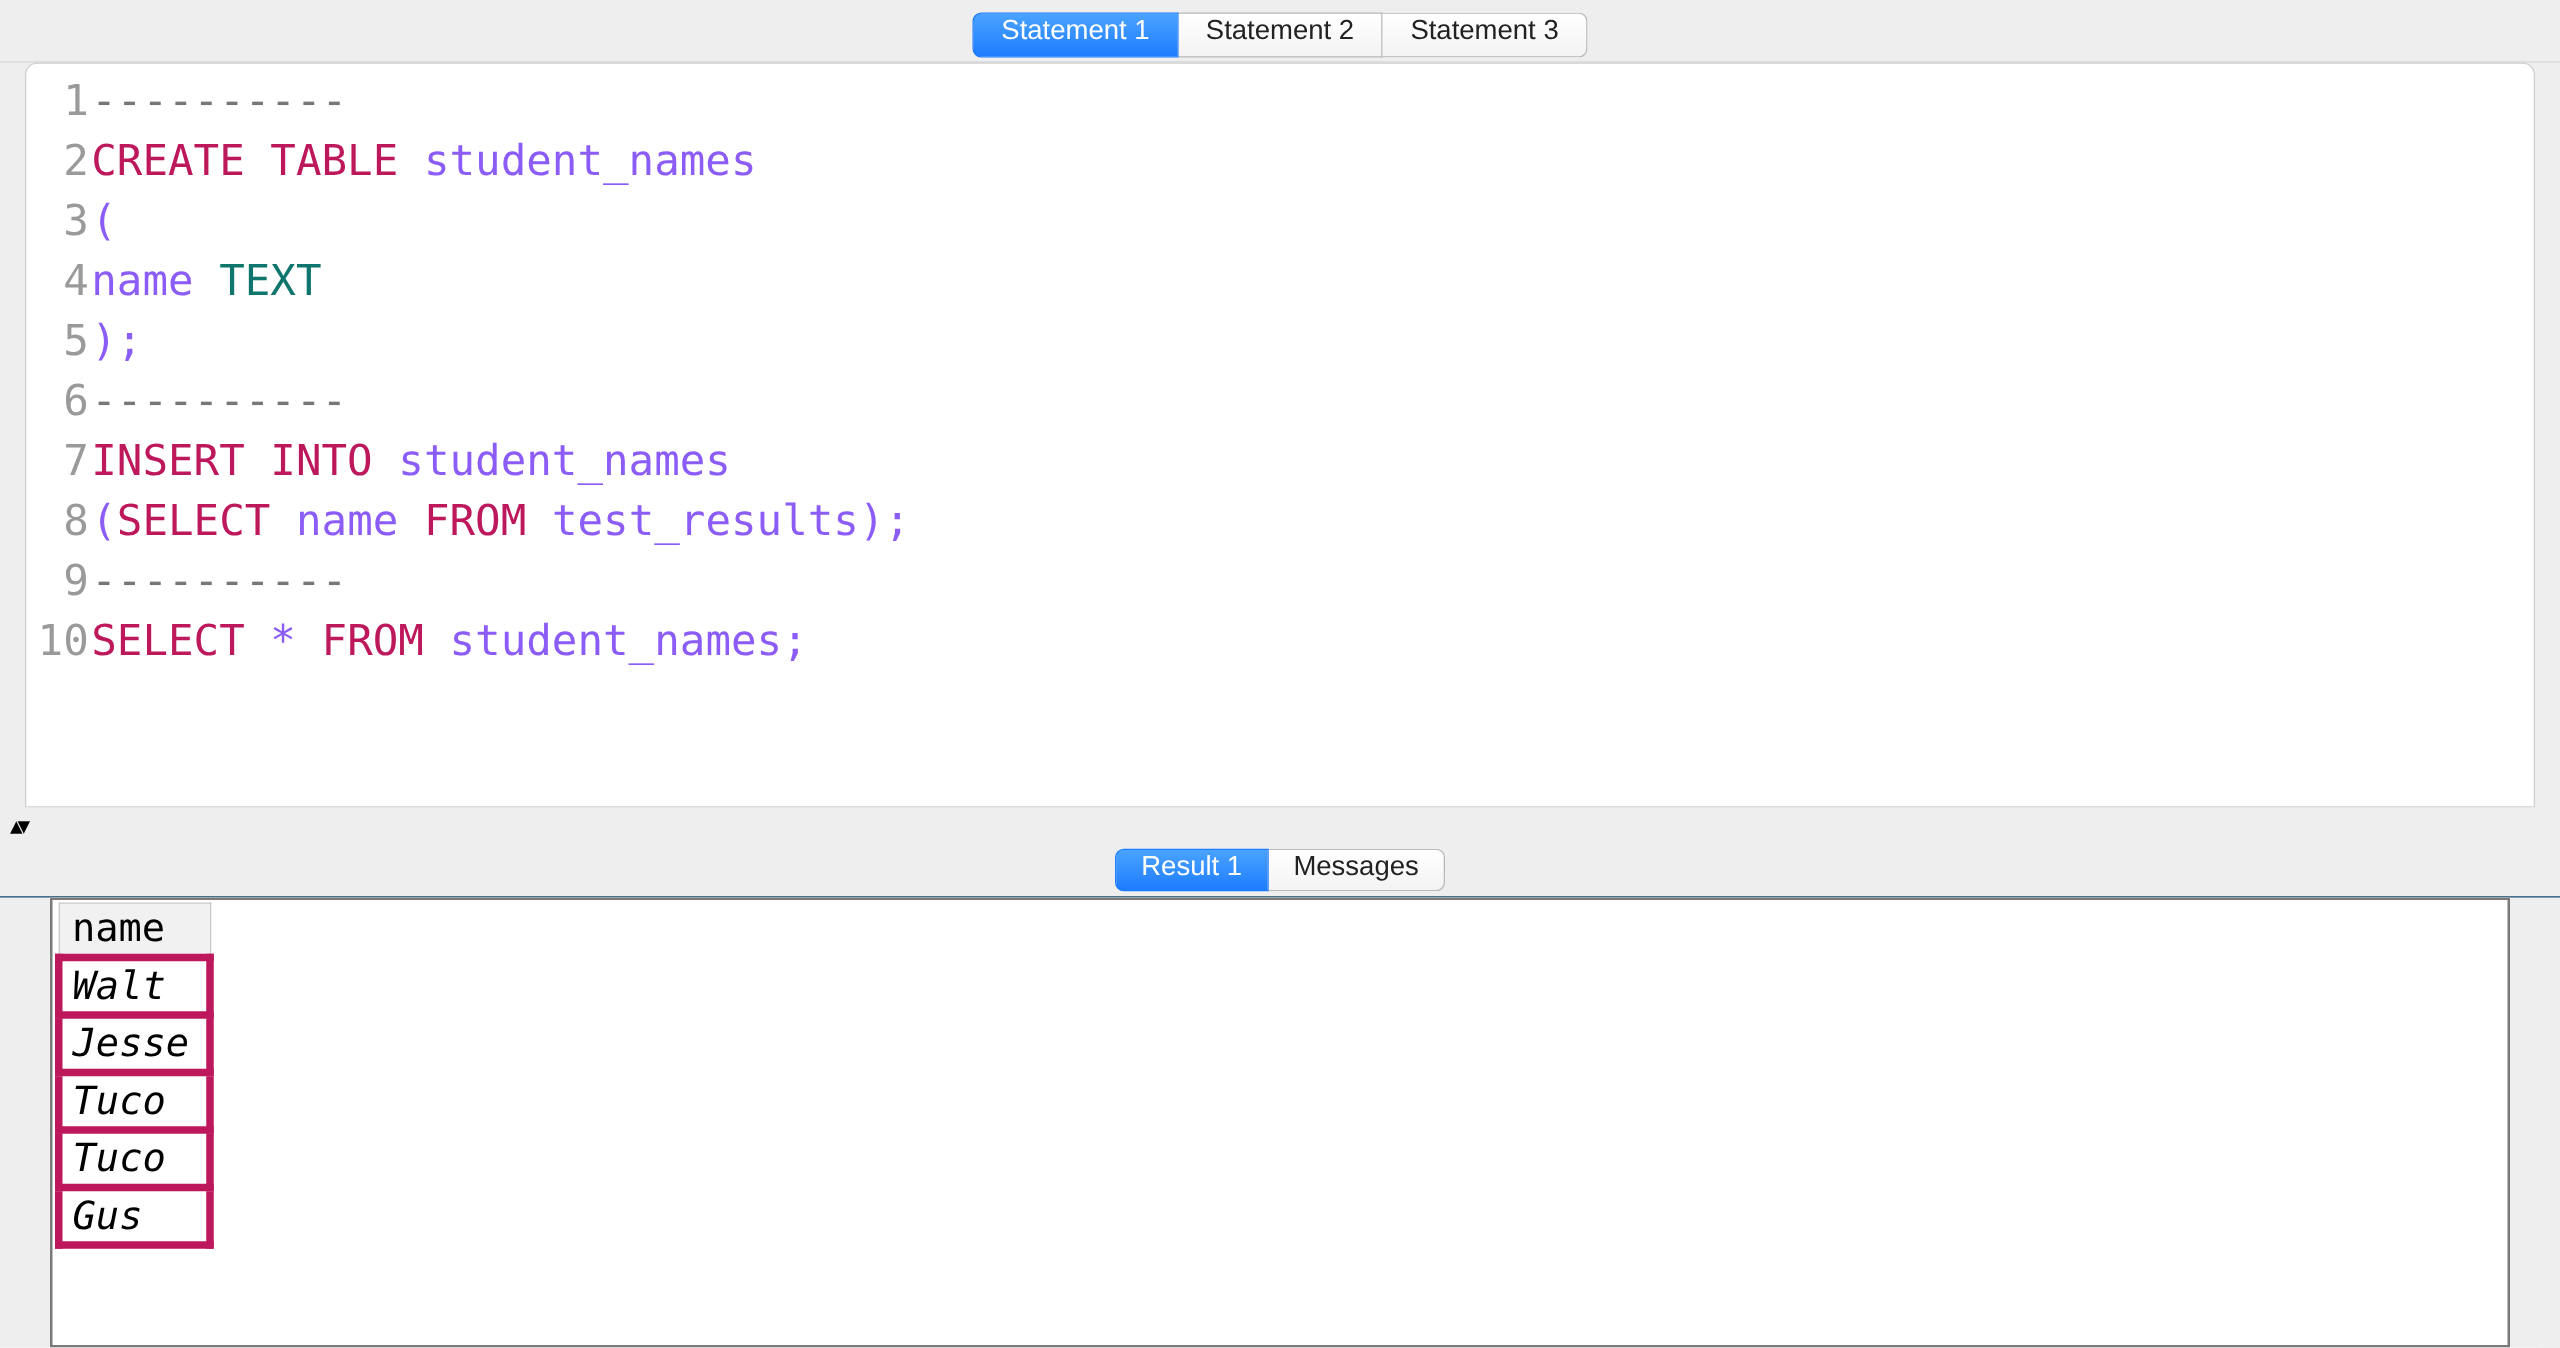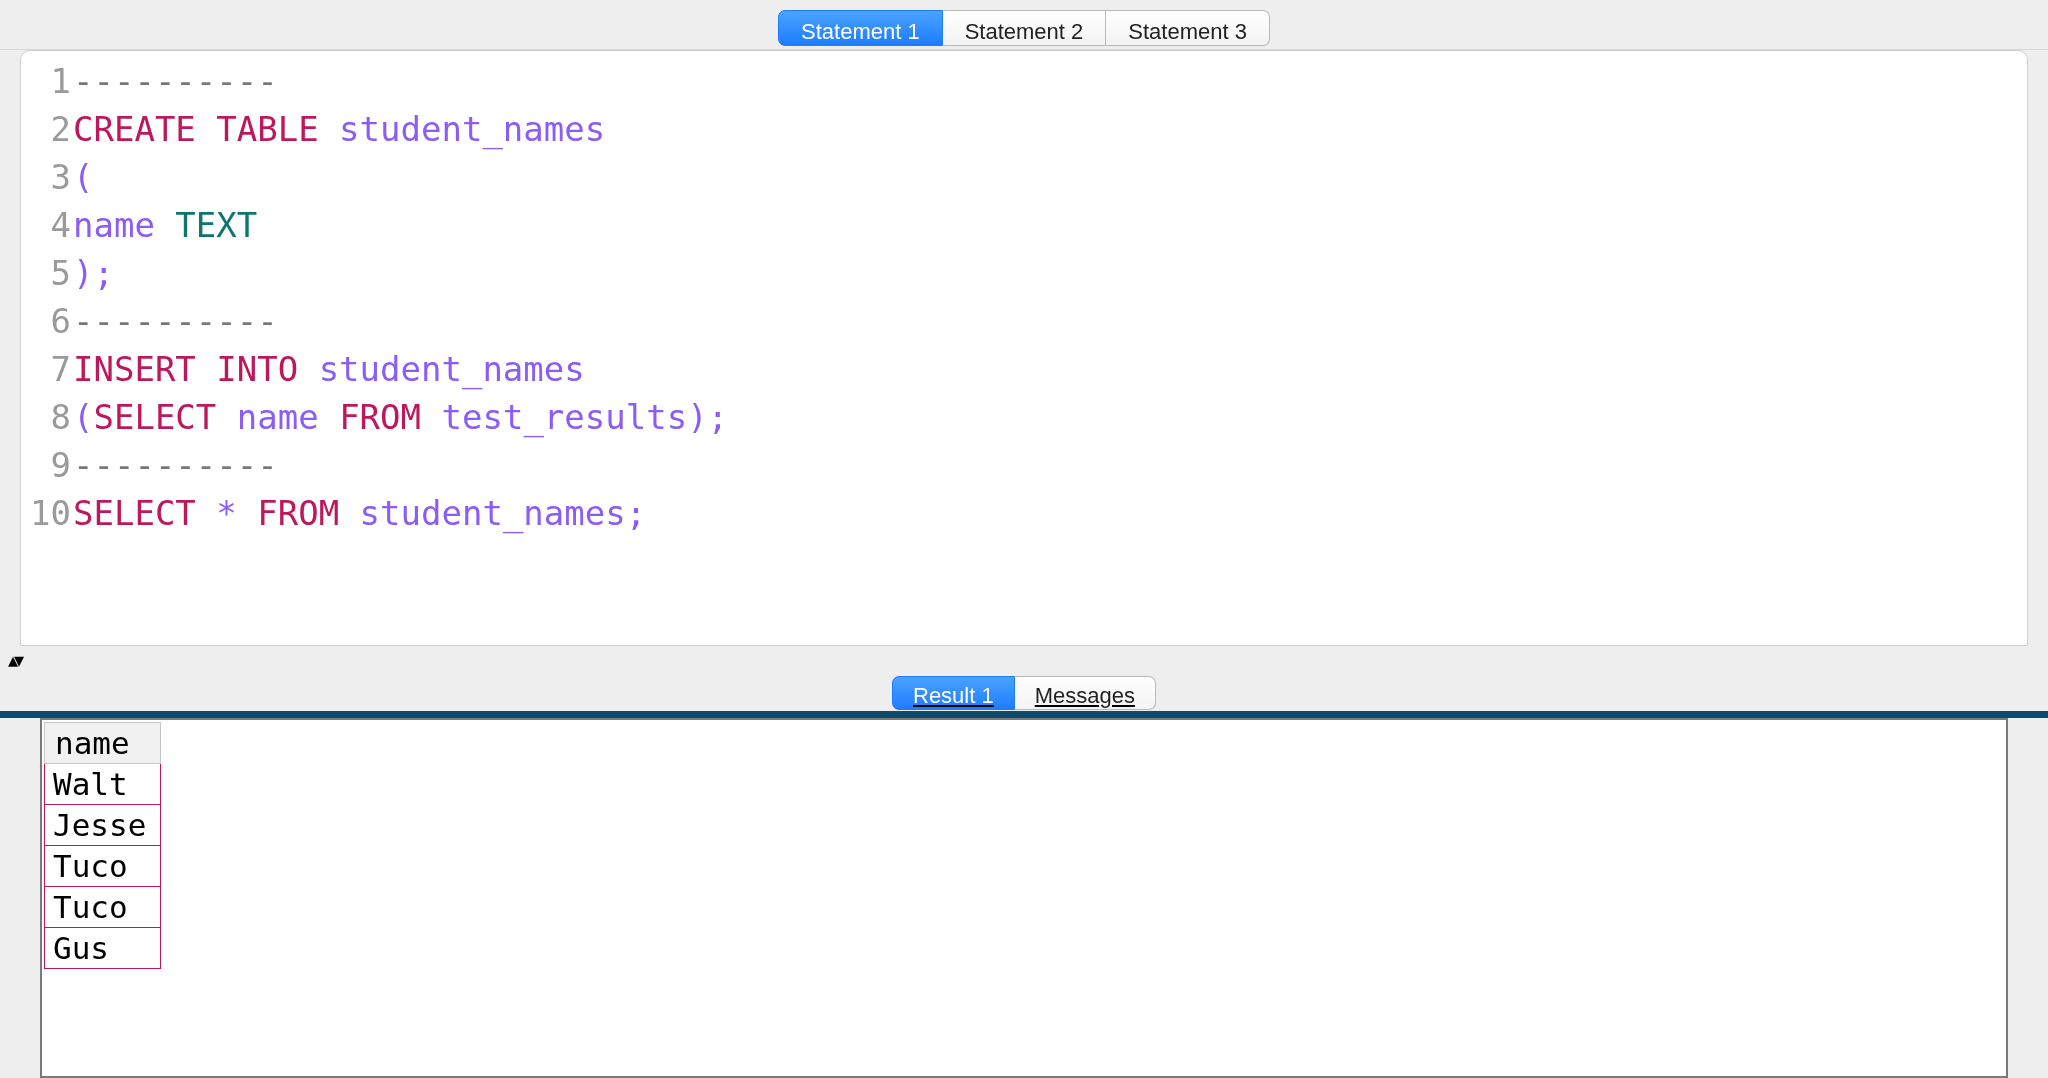--- a/index.html
+++ b/index.html
@@ -22,21 +22,21 @@
     padding-top: 6px;
   }
   .tab-strip {
     display: flex;
     align-items: stretch;
     height: 36px;
   }
   .tab {
     padding: 0 22px;
     display: flex;
-    align-items: flex-end;
+    align-items: flex-start;
     font-size: 22px;
     color: #222;
     cursor: pointer;
     background: linear-gradient(#ffffff, #f3f3f3);
     border: 1px solid #b9b9b9;
     border-left: none;
     user-select: none;
   }
   .tab:first-child {
     border-left: 1px solid #b9b9b9;
@@ -96,22 +96,21 @@
   }
   .split-handle span { letter-spacing: -4px; }
 
   
   .result-tab-bar {
     height: 44px;
     background: #eeeeee;
     display: flex;
     align-items: center;
     justify-content: center;
-    border-bottom: 7px solid #0c4a6e;
-    text-decoration: underline;
+    border-bottom: 1px solid #0c4a6e;
   }
   .result-tab-bar .tab-strip { height: 34px; }
   .result-tab-bar .tab { font-size: 22px; padding: 0 20px; }
 
   
   .result-panel {
     margin: 0 40px;
     background: #ffffff;
     border: 2px solid #7a7a7a;
     height: 360px;
@@ -123,23 +122,24 @@
     border-collapse: collapse;
   }
   .grid th {
     background: #f1f1f1;
     border: 1px solid #c6c6c6;
     padding: 2px 14px 2px 10px;
     text-align: left;
     font-weight: normal;
   }
   .grid td {
-    border: 1px solid #be185d;
+    border: 6px solid #be185d;
     padding: 2px 14px 2px 8px;
     text-align: left;
+    font-style: italic;
   }
 </style>
 </head>
 <body>
 
 <div class="top-bar">
   <div class="tab-strip" id="top-tabs">
       <div class="tab active">
         <span>Statement 1</span>
       </div>

